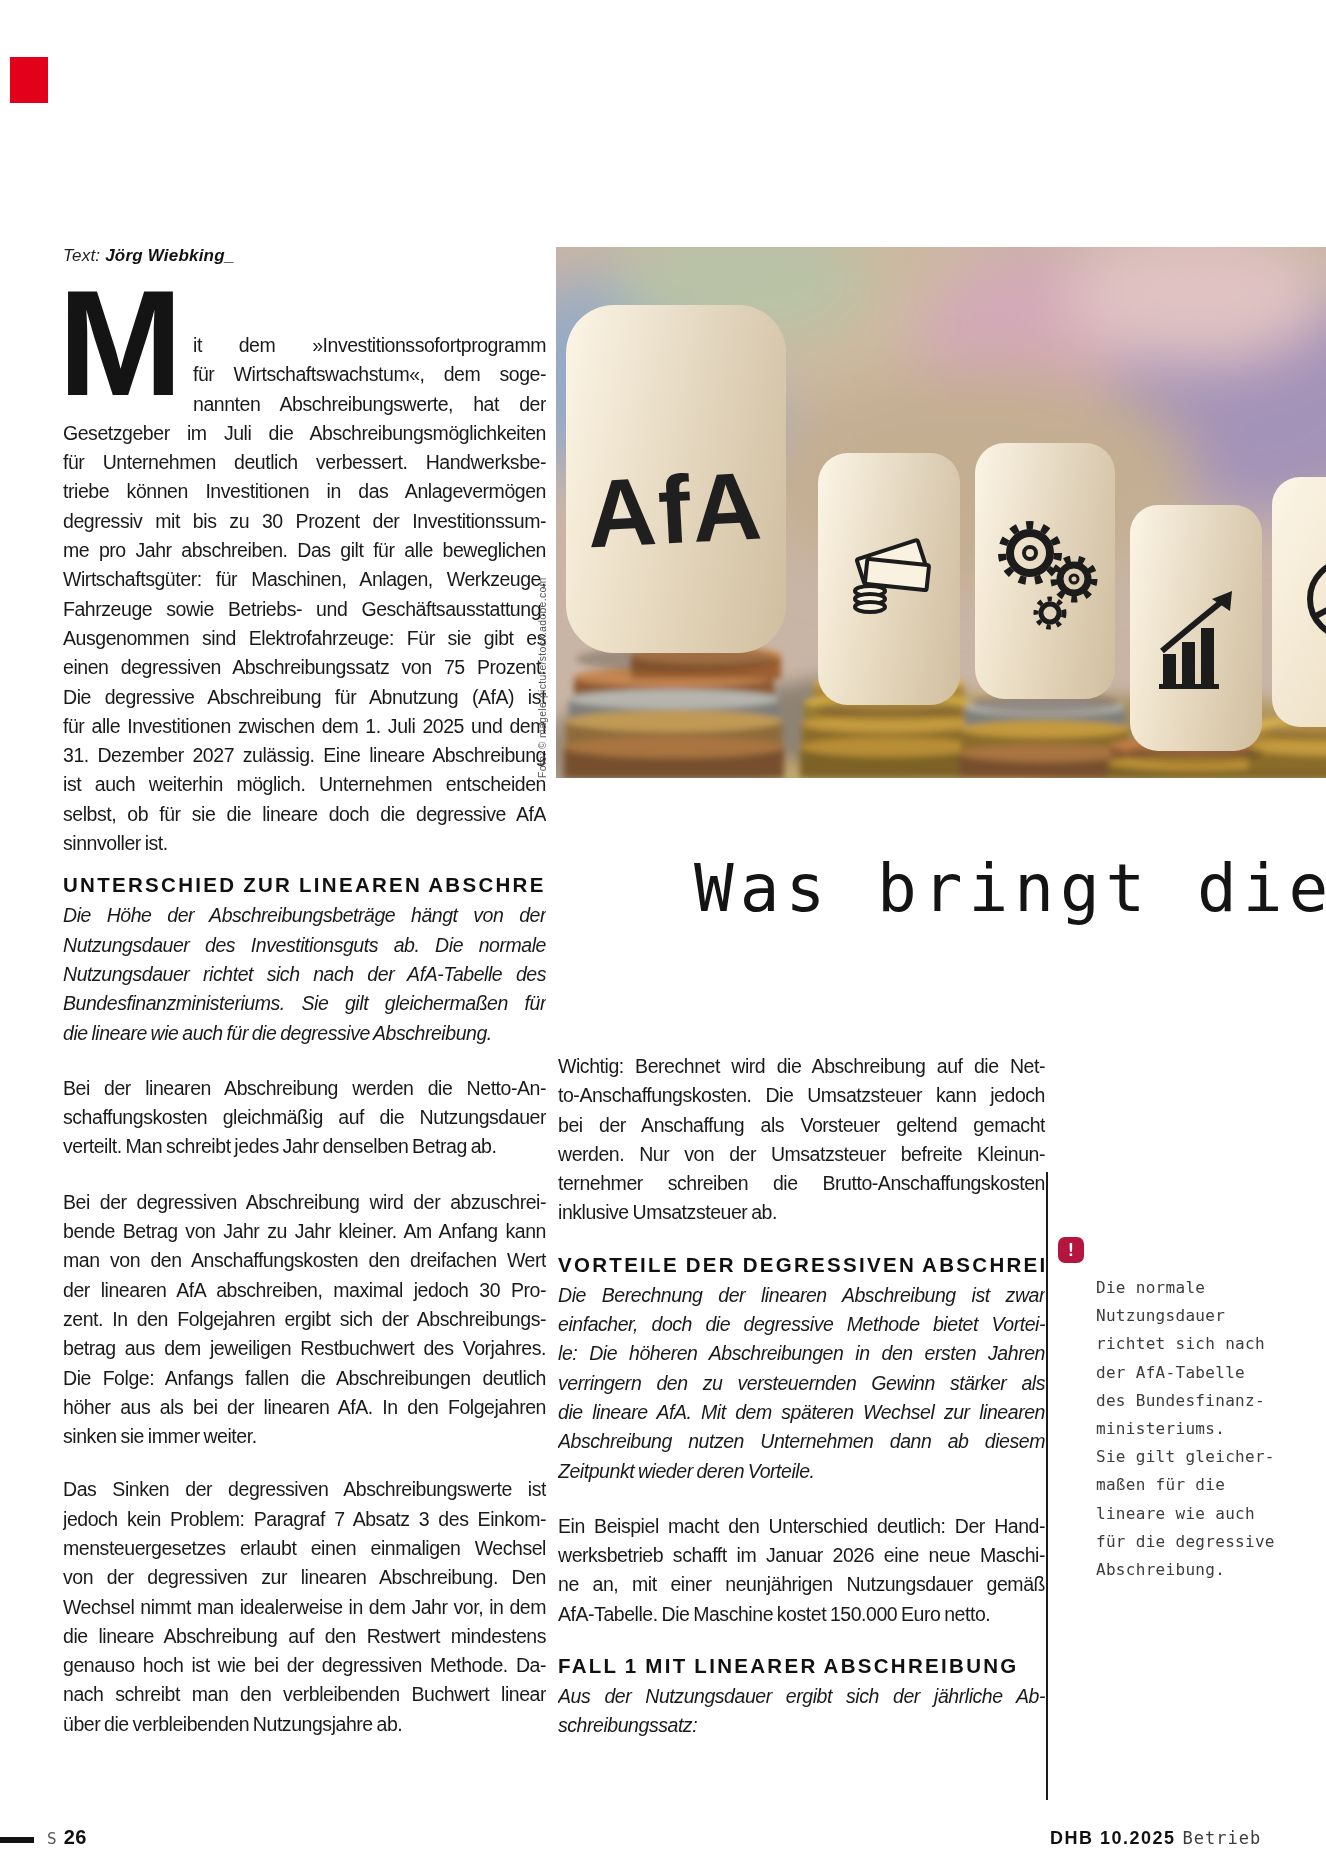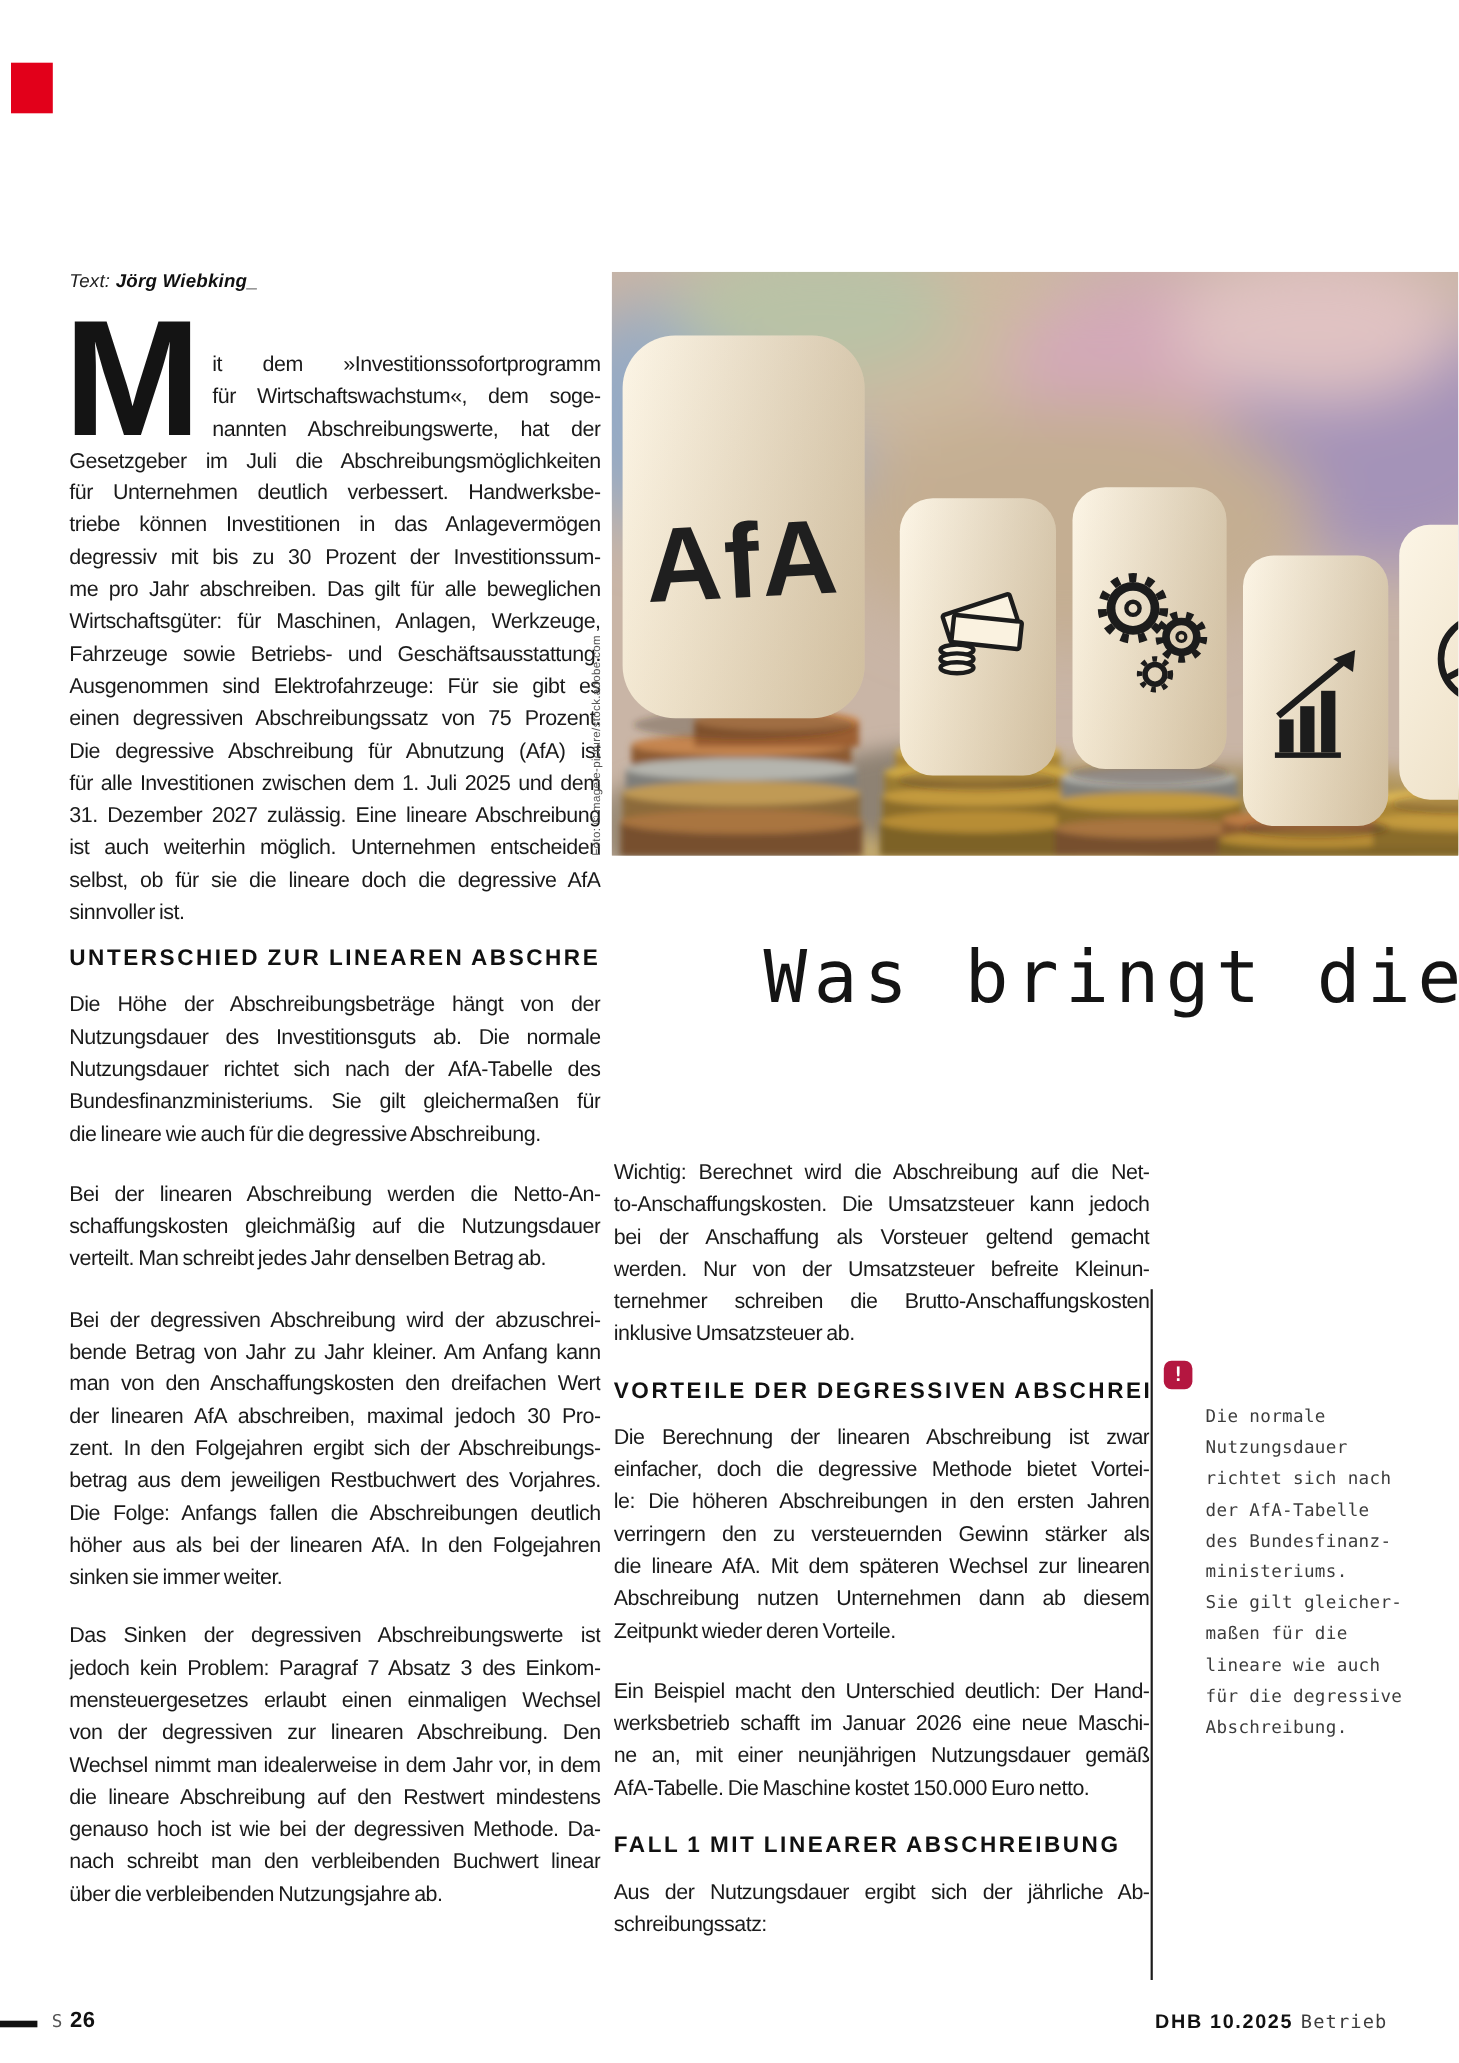--- a/index.html
+++ b/index.html
@@ -8,29 +8,29 @@
   .abs{position:absolute;}
   
   .corner-mark{left:10px;top:57px;width:38px;height:46px;background:#e2001a;}
   
   .byline{left:63px;top:246px;font-size:17px;font-style:italic;color:#222;letter-spacing:.2px;}
   .byline b{font-weight:bold;color:#111;}
   
   .dropcap{left:58px;top:268px;font-size:150px;line-height:1;font-weight:bold;color:#141414;letter-spacing:-2px;}
   
   .col{font-size:19.5px;line-height:29.3px;letter-spacing:-0.45px;word-spacing:-1.2px;color:#1a1a1a;overflow:hidden;}
-  .col1{left:63px;top:317px;width:483px;}
+  .col1{left:63px;top:331px;width:483px;}
   .col2{left:558px;top:1052px;width:487px;}
   .jline{text-align:justify;text-align-last:justify;white-space:nowrap;overflow:hidden;}
   .jline.plain{text-align-last:left;}
   .indent{padding-left:130px;}
   .para{margin:0 0 0 0;}
   .gap26{margin-top:26px;}
   .gap24{margin-top:24px;}
-  .gap6{margin-top:16px;}
+  .gap6{margin-top:4px;font-style:italic;}
   .sec-heading{font-weight:bold;font-size:20.5px;letter-spacing:2.3px;color:#111;
                margin-top:15px;line-height:24px;white-space:nowrap;}
   .sec-heading.mid{margin-top:25px;}
   
   .headline{left:694px;top:856px;font-family:"DejaVu Sans Mono",monospace;font-size:66px;
             letter-spacing:6px;color:#141414;white-space:nowrap;line-height:1;}
   
   .photo{left:556px;top:247px;width:770px;height:531px;overflow:hidden;}
   .photo-credit{left:536px;top:778px;transform:rotate(-90deg);transform-origin:0 0;
                 font-size:10.5px;color:#555;letter-spacing:.3px;white-space:nowrap;}

